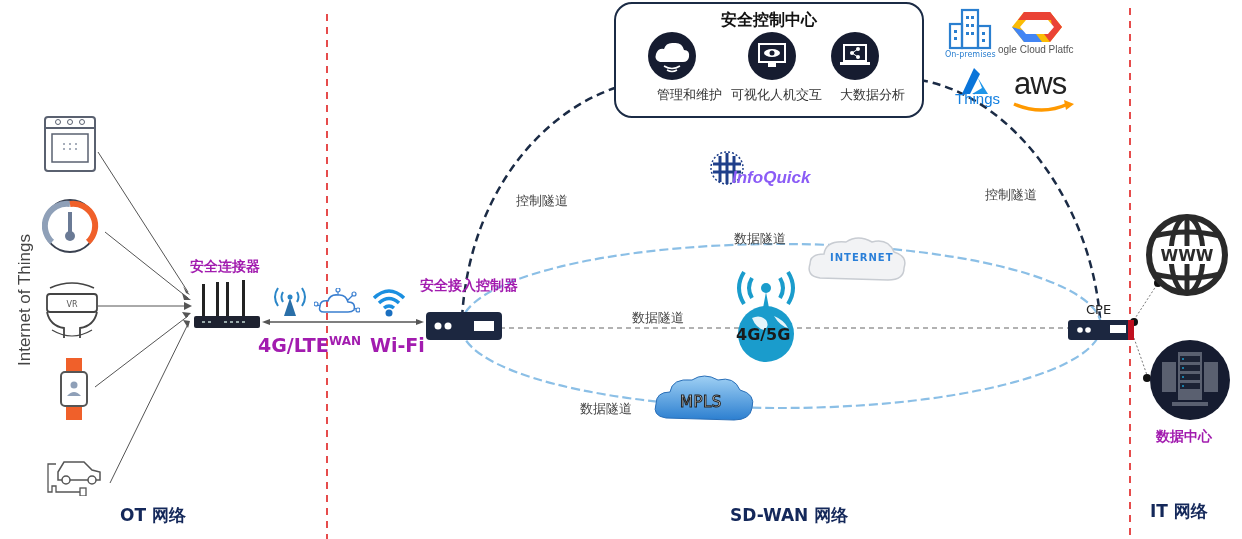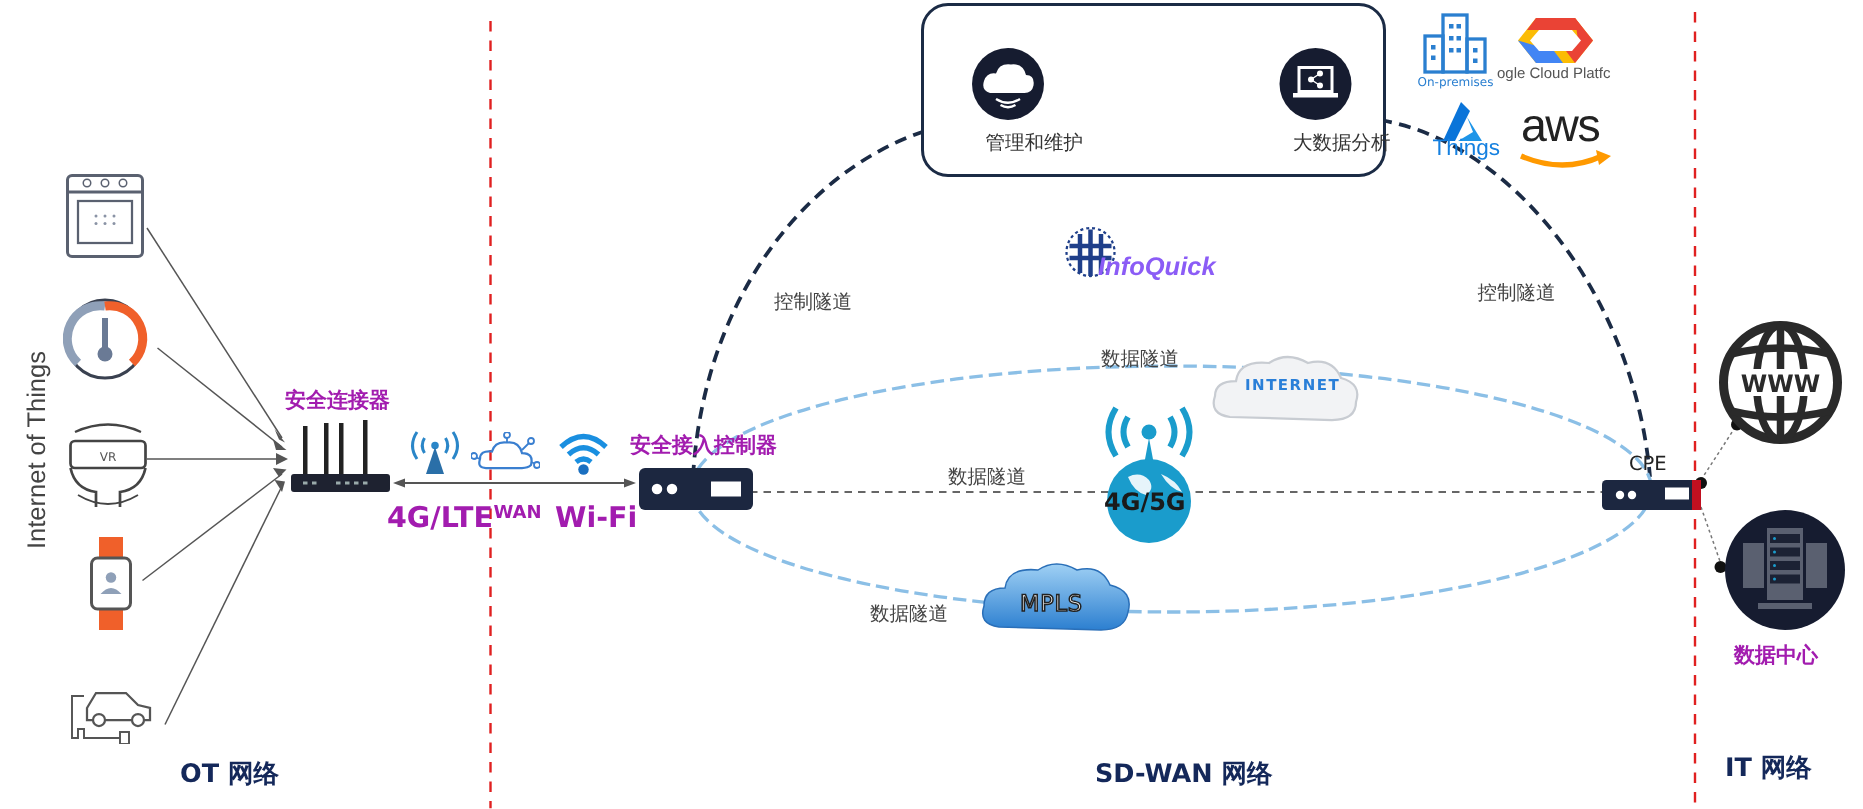--- a/index.html
+++ b/index.html
@@ -148,21 +148,21 @@
 <svg class="abs" style="left:372px;top:288px" width="34" height="30">
   <path d="M2,10 Q17,-4 32,10" fill="none" stroke="#1a8fe0" stroke-width="3.5"></path>
   <path d="M7,15 Q17,6 27,15" fill="none" stroke="#1a8fe0" stroke-width="3.5"></path>
   <path d="M12,20 Q17,16 22,20" fill="none" stroke="#1a8fe0" stroke-width="3.5"></path>
   <circle cx="17" cy="25" r="3.5" fill="#1a6fc0"></circle>
 </svg>
 <div class="lbl bold-lbl" style="left:258px;top:334px;font-size:19px">4G/LTE</div>
 <div class="lbl bold-lbl" style="left:329px;top:334px;font-size:12px">WAN</div>
 <div class="lbl bold-lbl" style="left:370px;top:334px;font-size:19px">Wi-Fi</div>
 
-<div class="lbl bold-lbl" style="left:420px;top:288px">安全接入控制器</div>
+<div class="lbl bold-lbl" style="left:420px;top:277px">安全接入控制器</div>
 <svg class="abs" style="left:426px;top:312px" width="76" height="28">
   <rect x="0" y="0" width="76" height="28" rx="4" fill="#1c2740"></rect>
   <circle cx="12" cy="14" r="3.5" fill="#fff"></circle>
     <circle cx="22" cy="14" r="3.5" fill="#fff"></circle>
   <rect x="48" y="9" width="20" height="10" fill="#fff"></rect>
 </svg>
 
 <div class="lbl" style="left:516px;top:192px">控制隧道</div>
 <div class="lbl" style="left:985px;top:186px">控制隧道</div>
 
@@ -203,30 +203,42 @@
         <line x1="17" y1="5" x2="17" y2="36"></line>
         <line x1="24" y1="8" x2="24" y2="34"></line>
         <line x1="3" y1="16" x2="31" y2="16"></line>
         <line x1="3" y1="24" x2="31" y2="24"></line>
       </g>
   </svg>
   <div class="abs" style="left:22px;top:20px;font-weight:bold;font-style:italic;font-size:17px;color:#8b5cf6;font-family:'Liberation Sans',sans-serif">InfoQuick</div>
 </div>
 
 <div class="ctrl-box">
+  <div class="ctrl-title">安全控制中心</div>
   <div class="ctrl-item" style="left:6px">
     <div class="circ">
       <svg width="48" height="48">
           <path d="M12,30 Q6,28 8,22 Q10,16 16,17 Q18,10 26,11 Q34,10 36,18 Q42,18 41,25 Q40,30 35,30 Z" fill="#fff"></path>
           <path d="M16,34 Q24,39 32,34 M19,38 Q24,41 29,38" fill="none" stroke="#fff" stroke-width="1.5"></path>
         </svg>
     </div>
     <div class="cap">管理和维护</div>
   </div>
-  <div class="ctrl-item" style="left:211px">
+  <div class="ctrl-item" style="left:106px">
+    <div class="circ">
+      <svg width="48" height="48">
+          <rect x="11" y="12" width="26" height="18" fill="none" stroke="#fff" stroke-width="2"></rect>
+          <rect x="20" y="30" width="8" height="5" fill="#fff"></rect>
+          <ellipse cx="24" cy="21" rx="8" ry="4" fill="#fff"></ellipse>
+          <circle cx="24" cy="21" r="2.5" fill="#161c30"></circle>
+        </svg>
+    </div>
+    <div class="cap">可视化人机交互</div>
+  </div>
+  <div class="ctrl-item" style="left:189px">
     <div class="circ">
       <svg width="48" height="48">
           <rect x="13" y="13" width="22" height="16" fill="none" stroke="#fff" stroke-width="2"></rect>
           <rect x="9" y="30" width="30" height="3" fill="#fff"></rect>
           <circle cx="21" cy="21" r="2" fill="#fff"></circle>
           <circle cx="27" cy="17" r="2" fill="#fff"></circle>
           <circle cx="27" cy="25" r="2" fill="#fff"></circle>
           <path d="M21,21 L27,17 M21,21 L27,25" stroke="#fff" stroke-width="1"></path>
         </svg>
     </div>

